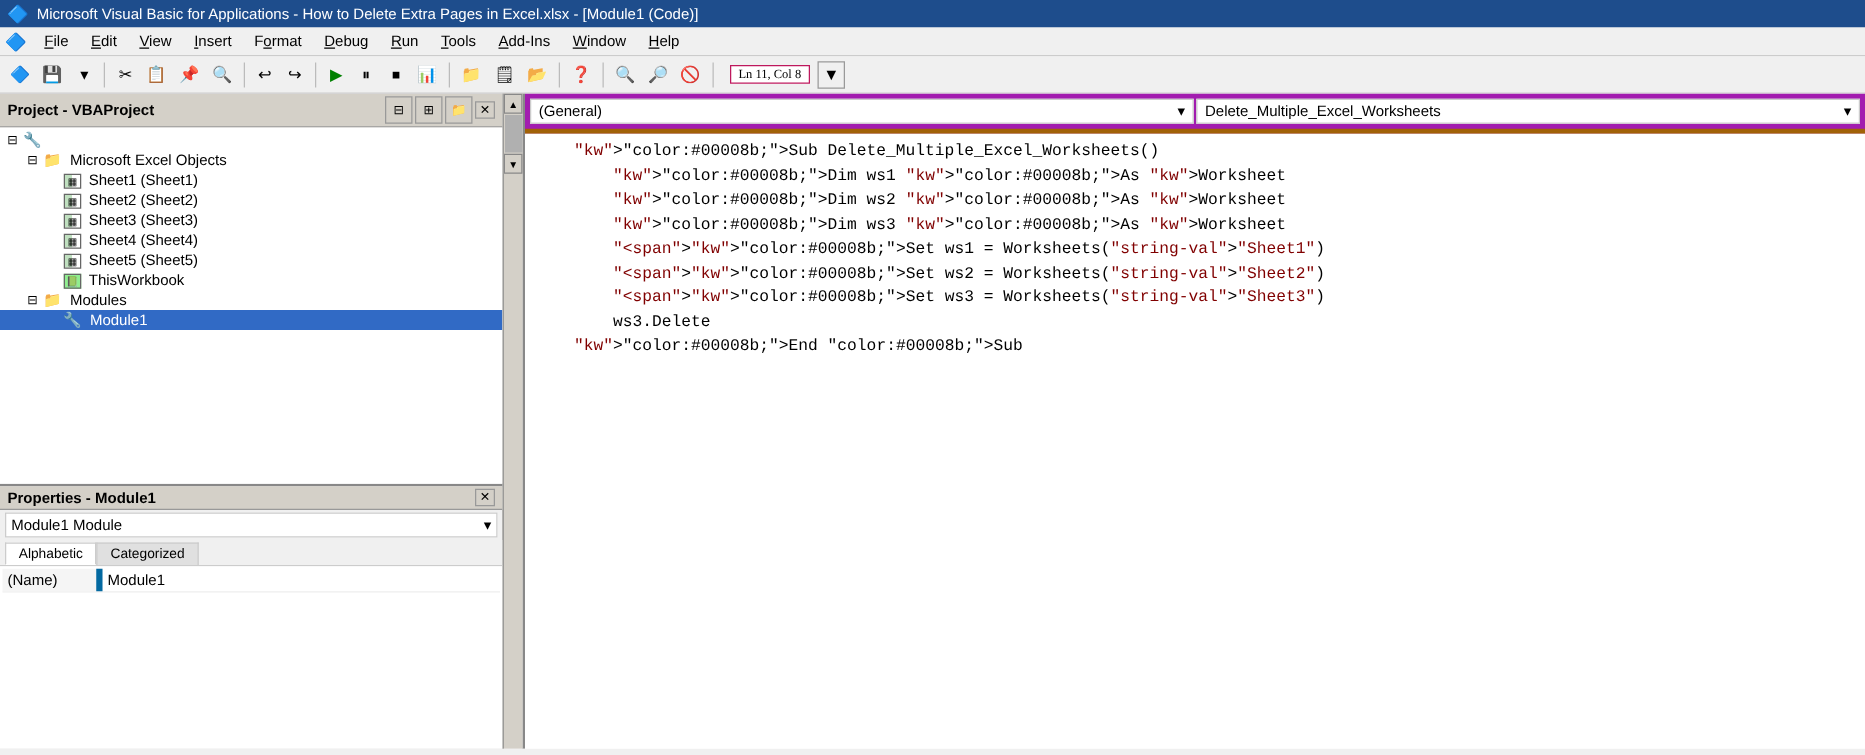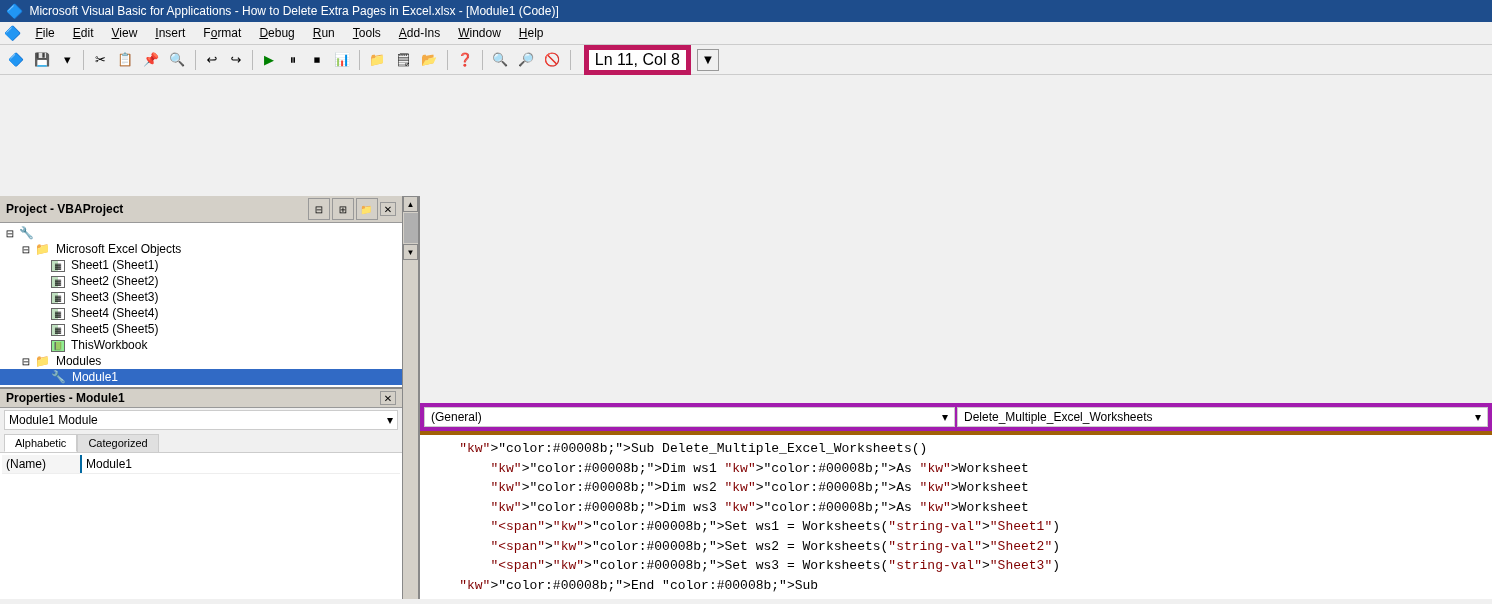--- a/index.html
+++ b/index.html
@@ -51,32 +51,32 @@
       font-size: 13px;
       display: flex;
       align-items: center;
       justify-content: center;
       min-width: 22px;
       height: 22px;
     }
     .toolbar-separator { width: 1px; height: 20px; background: #bbb; margin: 0 3px; }
     .status-info {
       margin-left: 8px;
-      font-size: 16px;
+      font-size: 10px;
       color: #000;
-      border: 5px solid #be185d;
+      border: 1px solid #be185d;
       padding: 1px 6px;
       background: white;
+      font-family: Liberation Serif, serif;
     }
 
     
     #main-layout {
       display: flex;
       height: calc(100vh - 80px);
-      align-items: flex-end;
     }
 
     
     #left-panel {
       width: 420px;
       display: flex;
       flex-direction: column;
       border-right: 2px solid #999;
     }
 
@@ -173,21 +173,21 @@
     }
     .prop-row {
       display: flex;
       border-bottom: 1px solid #eee;
       font-size: 12px;
     }
     .prop-name {
       width: 80px;
       padding: 2px 4px;
       background: #f5f5f5;
-      border-right: 2px solid #0369a1;
+      border-right: 5px solid #0369a1;
       font-size: 12px;
     }
     .prop-value {
       flex: 1;
       padding: 2px 4px;
       font-size: 12px;
     }
 
     
     #code-panel {
@@ -422,17 +422,18 @@
     </div>
     <div id="code-editor">
 
     <div class="code-line">    <span class="&lt;span" style="color:#800000;">"kw"</span>&gt;<span style="&lt;span">"color:#00008b;"</span>&gt;Sub Delete_Multiple_Excel_Worksheets()</div>
         <div class="code-line">        <span class="&lt;span" style="color:#800000;">"kw"</span>&gt;<span style="&lt;span">"color:#00008b;"</span>&gt;Dim ws1 <span class="&lt;span" style="color:#800000;">"kw"</span>&gt;<span style="&lt;span">"color:#00008b;"</span>&gt;As <span class="&lt;span" style="color:#800000;">"kw"</span>&gt;Worksheet</div>
         <div class="code-line">        <span class="&lt;span" style="color:#800000;">"kw"</span>&gt;<span style="&lt;span">"color:#00008b;"</span>&gt;Dim ws2 <span class="&lt;span" style="color:#800000;">"kw"</span>&gt;<span style="&lt;span">"color:#00008b;"</span>&gt;As <span class="&lt;span" style="color:#800000;">"kw"</span>&gt;Worksheet</div>
         <div class="code-line">        <span class="&lt;span" style="color:#800000;">"kw"</span>&gt;<span style="&lt;span">"color:#00008b;"</span>&gt;Dim ws3 <span class="&lt;span" style="color:#800000;">"kw"</span>&gt;<span style="&lt;span">"color:#00008b;"</span>&gt;As <span class="&lt;span" style="color:#800000;">"kw"</span>&gt;Worksheet</div>
         <div class="code-line">        <span class="&lt;span" style="color:#800000;">"&lt;span"</span>&gt;<span style="color:#800000;">"kw"</span>&gt;<span style="&lt;span">"color:#00008b;"</span>&gt;Set ws1 = Worksheets(<span class="&lt;span" style="color:#800000;">"string-val"</span>&gt;<span style="color:#800000;">"Sheet1"</span>)</div>
         <div class="code-line">        <span class="&lt;span" style="color:#800000;">"&lt;span"</span>&gt;<span style="color:#800000;">"kw"</span>&gt;<span style="&lt;span">"color:#00008b;"</span>&gt;Set ws2 = Worksheets(<span class="&lt;span" style="color:#800000;">"string-val"</span>&gt;<span style="color:#800000;">"Sheet2"</span>)</div>
         <div class="code-line">        <span class="&lt;span" style="color:#800000;">"&lt;span"</span>&gt;<span style="color:#800000;">"kw"</span>&gt;<span style="&lt;span">"color:#00008b;"</span>&gt;Set ws3 = Worksheets(<span class="&lt;span" style="color:#800000;">"string-val"</span>&gt;<span style="color:#800000;">"Sheet3"</span>)</div>
+        <div class="code-line">        ws3.Delete</div>
         <div class="code-line">    <span class="&lt;span" style="color:#800000;">"kw"</span>&gt;<span style="&lt;span">"color:#00008b;"</span>&gt;End <span style="&lt;span">"color:#00008b;"</span>&gt;Sub</div>
       </div>
   </div>
 
 </div>
 
 </body></html>

